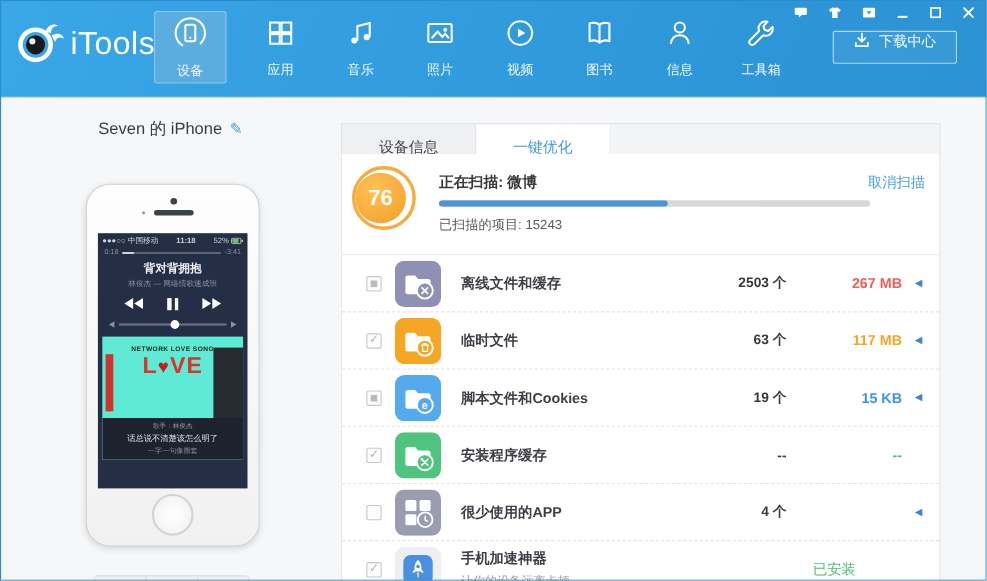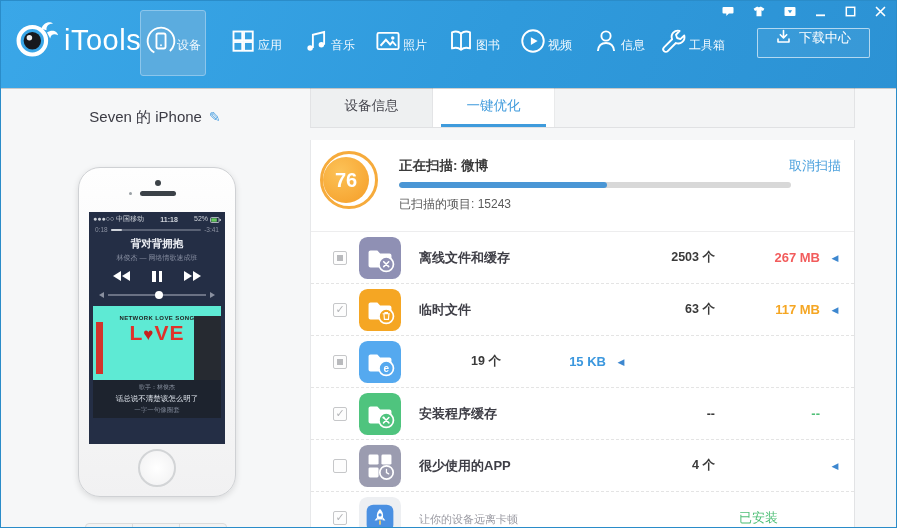--- a/index.html
+++ b/index.html
@@ -14,21 +14,21 @@
   
   .header {
     position:absolute; top:0; left:0; width:897px; height:88px;
     background:linear-gradient(115deg,#3aa7e8 0%,#2f9adc 55%,#2c92d4 100%);
     box-shadow:0 1px 0 rgba(0,0,0,.18); z-index:5;
   }
   .logo { position:absolute; left:14px; top:16px; display:flex; align-items:center; gap:6px; }
   .logo-text { color:#fff; font-size:29px; font-weight:400; letter-spacing:.5px; }
   .nav { position:absolute; left:140px; top:10px; display:flex; }
   .nav-item {
-    width:66px; height:66px; border-radius:3px; display:flex; flex-direction:row;
+    width:66px; height:66px; border-radius:3px; display:flex; flex-direction:column;
     align-items:center; justify-content:center; cursor:pointer;
   }
   .nav-item:nth-child(2){margin-left:16px}.nav-item:nth-child(3){margin-left:7px}
   .nav-item:nth-child(4){margin-left:6px}.nav-item:nth-child(5){margin-left:7px}
   .nav-item:nth-child(6){margin-left:6px}.nav-item:nth-child(7){margin-left:7px}
   .nav-item:nth-child(8){margin-left:8px}
   .nav-item.active { background:#5bacdf; border:1px solid #8cc6ec; }
   .nav-label { color:#f2f9fe; font-size:12px; margin-top:5px; }
   .winctrl { position:absolute; top:5px; right:6px; display:flex; align-items:center; gap:17px; padding-right:4px; }
   .winctrl span { cursor:pointer; display:inline-flex; }
@@ -83,21 +83,21 @@
   .unlock { position:relative; height:41px; background:linear-gradient(#35444f,#2b3a47); }
   .unlock-text { display:block; text-align:left; padding-top:24px; font-size:10px; color:#77828f; letter-spacing:1px;margin-top:41px; }
   .cam-btn { position:absolute; right:6px; bottom:5px; width:22px; height:22px; border-radius:50%; background:rgba(180,210,230,.22); display:flex; align-items:center; justify-content:center; }
   .home-btn { position:absolute; left:50%; transform:translateX(-50%); bottom:9px; width:38px; height:38px; border-radius:50%;
     border:2px solid #d2d4d6; background:radial-gradient(#ffffff,#f0f0f1); }
   .seg-sliver { position:absolute; left:85px; top:523px; width:142px; height:10px; background:#f2f2f2;
     border:1px solid #dcdcdc; border-radius:4px 4px 0 0; display:flex; }
   .seg-sliver i { flex:1; border-right:1px solid #dcdcdc; } .seg-sliver i:last-child { border-right:none; }
 
   
-  .tabstrip { position:absolute; left:310px; top:84px; width:545px; height:44px; background:#f3f4f5;
+  .tabstrip { position:absolute; left:310px; top:112px; width:545px; height:44px; background:#f3f4f5;
     border:1px solid #e2e3e5; border-bottom:1px solid #e0e1e3; display:flex; }
   .tab { width:122px; height:100%; display:flex; align-items:center; justify-content:center;
     font-size:13.5px; color:#46464e; cursor:pointer; background:#eef0f1; border-right:1px solid #e3e4e6; }
   .tab.active { background:#fff; color:#3f9bdc; position:relative; border-right:1px solid #e9eaeb; margin-bottom:-1px; }
   .tab-underline { position:absolute; left:8px; right:8px; bottom:0; height:3px; background:#3f9bdc; }
   .content { position:absolute; left:310px; top:140px; width:545px; height:388px; background:#fff;
     border-left:1px solid #e7e8ea; border-right:1px solid #e2e3e5; }
 
   .scan { position:relative; height:92px; border-bottom:1px solid #ededee; }
   .scan-circle { position:absolute; left:9px; top:11px; width:58px; height:58px; border-radius:50%;
@@ -173,32 +173,32 @@
       </div>
       <div class="nav-item">
         <span><svg width="30" height="30" viewBox="0 0 24 24" fill="none" stroke="#fff" stroke-width="1.5">
             <rect x="3.5" y="5.5" width="17" height="13" rx="1.2"></rect>
             <circle cx="15.8" cy="9.6" r="1.4" fill="#fff" stroke="none"></circle>
             <path d="M6 15.8l4.3-4.8 3.4 3.8 2-2.2 2.8 3.2"></path>
           </svg></span>
         <span class="nav-label">照片</span>
       </div>
       <div class="nav-item">
+        <span><svg width="30" height="30" viewBox="0 0 24 24" fill="none" stroke="#fff" stroke-width="1.5">
+            <circle cx="12" cy="12" r="8.6"></circle>
+            <path d="M10.3 8.9l5.4 3.1-5.4 3.1z" fill="#fff" stroke="none"></path>
+          </svg></span>
+        <span class="nav-label">视频</span>
+      </div>
+      <div class="nav-item">
         <span><svg width="30" height="30" viewBox="0 0 24 24" fill="none" stroke="#fff" stroke-width="1.5" stroke-linejoin="round">
             <path d="M12 6C10.2 4.5 7 4.2 4.8 5.1V18c2.3-.9 5.4-.6 7.2 1 1.8-1.6 4.9-1.9 7.2-1V5.1C17 4.2 13.8 4.5 12 6z"></path>
             <path d="M12 6v13"></path>
           </svg></span>
         <span class="nav-label">图书</span>
-      </div>
-      <div class="nav-item">
-        <span><svg width="30" height="30" viewBox="0 0 24 24" fill="none" stroke="#fff" stroke-width="1.5">
-            <circle cx="12" cy="12" r="8.6"></circle>
-            <path d="M10.3 8.9l5.4 3.1-5.4 3.1z" fill="#fff" stroke="none"></path>
-          </svg></span>
-        <span class="nav-label">视频</span>
       </div>
       <div class="nav-item">
         <span><svg width="30" height="30" viewBox="0 0 24 24" fill="none" stroke="#fff" stroke-width="1.5">
             <circle cx="12" cy="8" r="3.7"></circle>
             <path d="M5.5 20c.4-4.2 3-6.4 6.5-6.4s6.1 2.2 6.5 6.4"></path>
           </svg></span>
         <span class="nav-label">信息</span>
       </div>
       <div class="nav-item">
         <span><svg width="30" height="30" viewBox="0 0 24 24" fill="none" stroke="#fff" stroke-width="1.5" stroke-linejoin="round" stroke-linecap="round">
@@ -410,20 +410,23 @@
           <i></i>
         </span>
         <span class="row-icon">
           <svg viewBox="0 0 44 44">
             <rect width="44" height="44" rx="9" fill="#55a9ef"></rect>
             <path d="M10 16.2c0-1.2.9-2.1 2.1-2.1h7.1l2.9 3.3h9.8c1.2 0 2.1.9 2.1 2.1v10.4c0 1.2-.9 2.1-2.1 2.1H12.1c-1.2 0-2.1-.9-2.1-2.1z" fill="#fff"></path>
             <circle cx="28.5" cy="28.5" r="7.6" fill="#55a9ef" stroke="#fff" stroke-width="1.8"></circle>
             <text x="28.5" y="32.4" font-size="10.5" font-weight="bold" fill="#fff" text-anchor="middle" font-family="Liberation Sans, sans-serif">e</text>
           </svg>
         </span>
+        <div class="row-main">
+          <div class="row-name">脚本文件和Cookies</div>
+        </div>
         <span class="row-count">19 个</span>
         <span class="row-size" style="color: rgb(59, 151, 222);">15 KB</span>
         <span class="row-tri">◀</span>
       </div>
       <div class="row">
         <span class="cbx chk"></span>
         <span class="row-icon">
           <svg viewBox="0 0 44 44">
             <rect width="44" height="44" rx="9" fill="#4fc47e"></rect>
             <path d="M10 16.2c0-1.2.9-2.1 2.1-2.1h7.1l2.9 3.3h9.8c1.2 0 2.1.9 2.1 2.1v10.4c0 1.2-.9 2.1-2.1 2.1H12.1c-1.2 0-2.1-.9-2.1-2.1z" fill="#fff"></path>
@@ -464,20 +467,21 @@
           <svg viewBox="0 0 44 44">
             <rect width="44" height="44" rx="9" fill="#edeff2"></rect>
             <rect x="8" y="8" width="28" height="28" rx="7" fill="#4a90e2"></rect>
             <path d="M22 12.6c3.1 2.7 4.1 6.7 2.6 10.9h-5.2c-1.5-4.2-.5-8.2 2.6-10.9z" fill="#fff"></path>
             <circle cx="22" cy="18.8" r="1.7" fill="#4a90e2"></circle>
             <path d="M19 21.3l-2.7 3.4 3.1-.4zM25 21.3l2.7 3.4-3.1-.4z" fill="#fff"></path>
             <path d="M22 25.2v3.2" stroke="#ffd264" stroke-width="1.7" stroke-linecap="round"></path>
           </svg>
         </span>
         <div class="row-main">
+          <div class="row-name">手机加速神器</div>
           <div class="row-sub">让你的设备远离卡顿</div>
         </div>
         <span class="row-count"></span>
         <span class="row-size status" style="color: rgb(79, 191, 119);">已安装</span>
         <span class="row-tri"></span>
       </div>
     </div>
 </div>
 
 </body></html>

